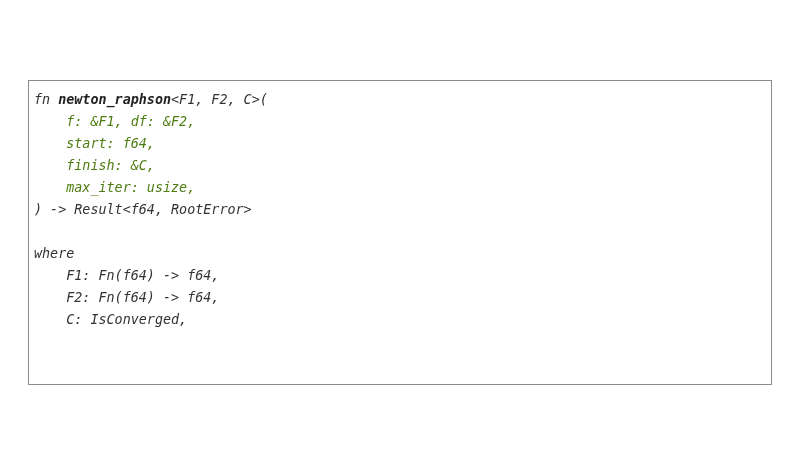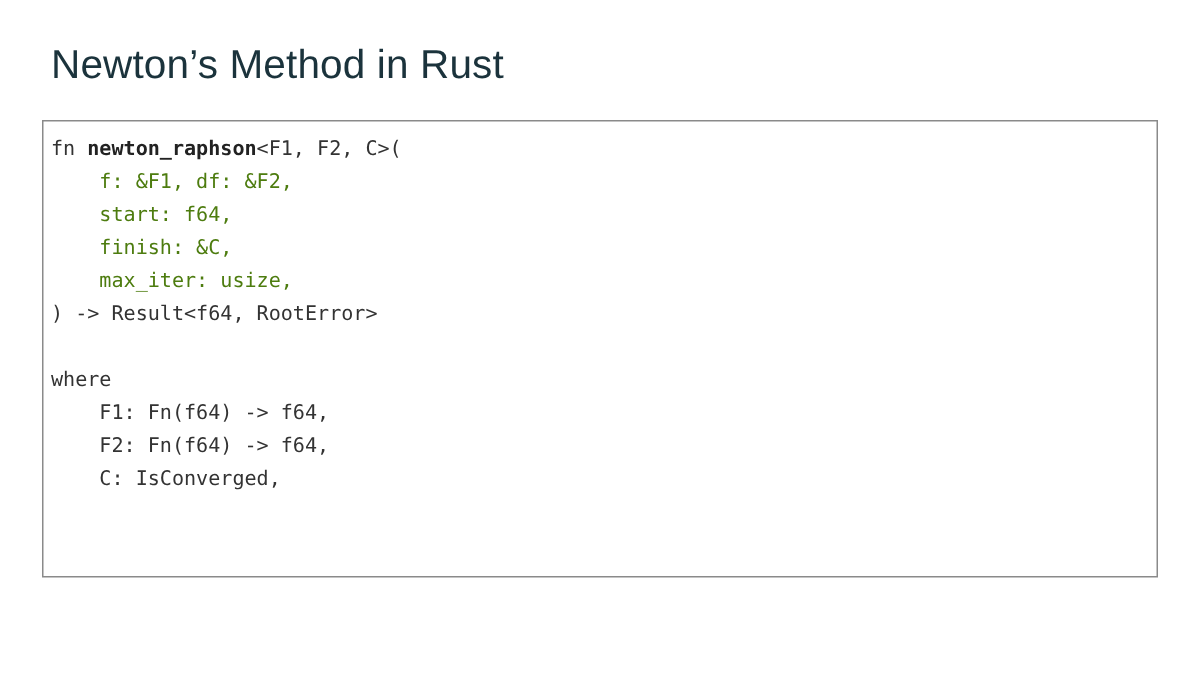--- a/index.html
+++ b/index.html
@@ -57,30 +57,30 @@
     line-height: 22px;
     color: #333333;
     white-space: pre;
     tab-size: 4;
   }
 
   .code-line {
     display: block;
     min-height: 22px;
     white-space: pre;
+    font-style: italic;
   }
 
   .tok-plain   { color: #333333; }
   .tok-green   { color: #4d7c0f; }
   .tok-bold    { color: #222222; font-weight: bold; }
 </style>
 </head>
 <body>
 
 <div id="slide">
 
-  <div id="slide-title">Newton’s Method in Rust</div>
 
   <div id="code-block">
     <pre id="code-listing"><span class="code-line"><span class="tok-plain">fn </span><span class="tok-bold">newton_raphson</span><span class="tok-plain">&lt;F1, F2, C&gt;(</span></span><span class="code-line tok-green">    f: &amp;F1, df: &amp;F2,</span><span class="code-line tok-green">    start: f64,</span><span class="code-line tok-green">    finish: &amp;C,</span><span class="code-line tok-green">    max_iter: usize,</span><span class="code-line tok-plain">) -&gt; Result&lt;f64, RootError&gt;</span><span class="code-line tok-plain"></span><span class="code-line tok-plain">where</span><span class="code-line tok-plain">    F1: Fn(f64) -&gt; f64,</span><span class="code-line tok-plain">    F2: Fn(f64) -&gt; f64,</span><span class="code-line tok-plain">    C: IsConverged,</span></pre>
   </div>
 
 </div>
 
 </body></html>

